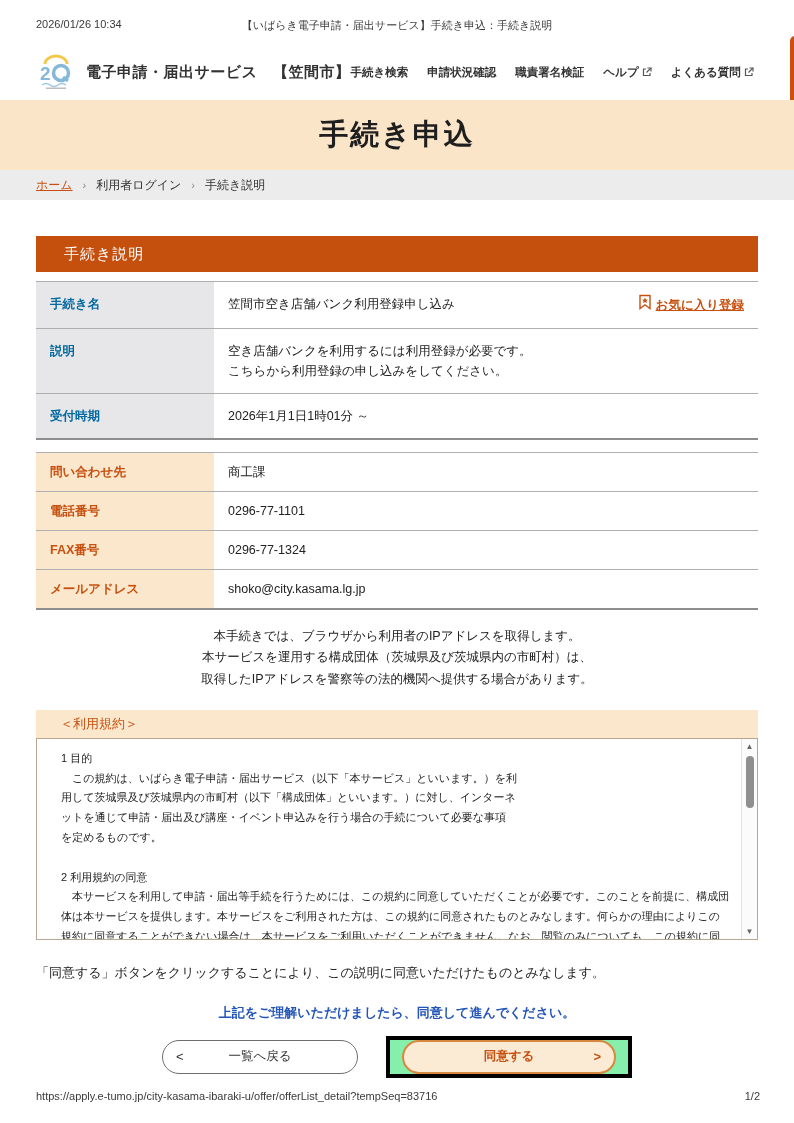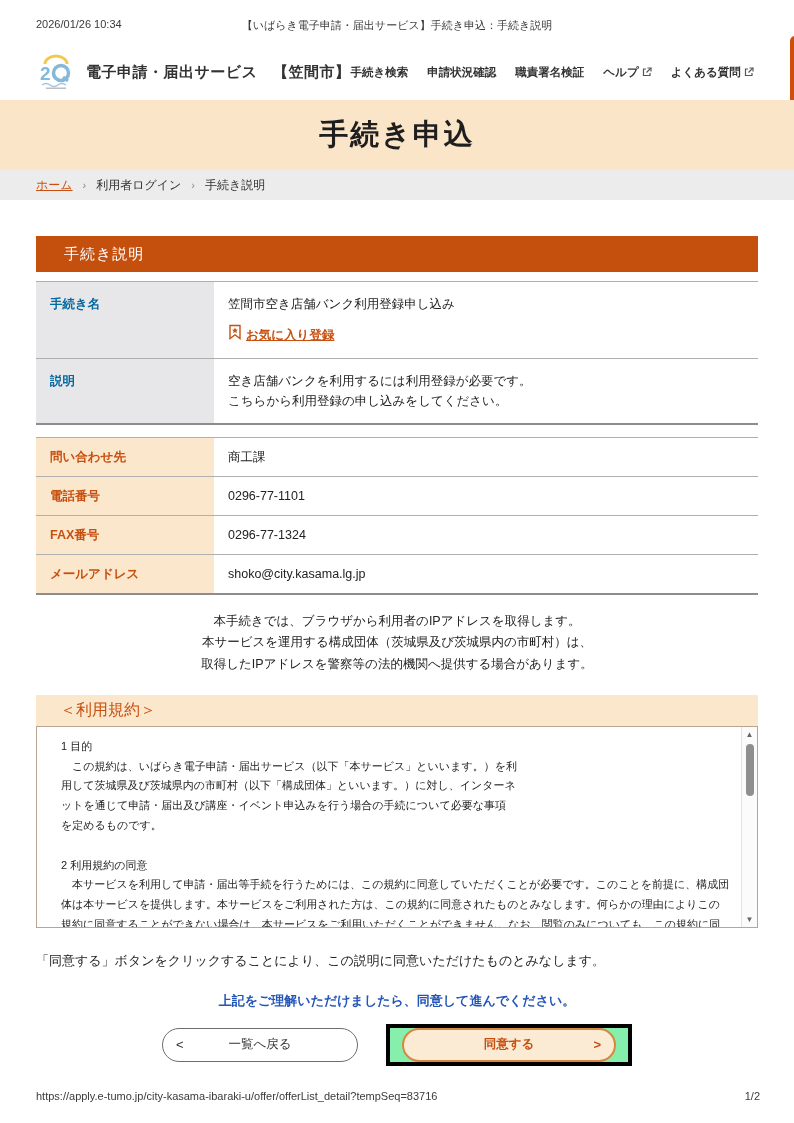--- a/index.html
+++ b/index.html
@@ -43,30 +43,30 @@
                     display:flex; align-items:center; padding-left:28px; letter-spacing:1px; }
 
   table.info { width:100%; border-collapse:collapse; font-size:12.5px; margin-top:9px; }
   table.info td, table.info th { border-top:1px solid #AFAFAF; padding:12px 14px; vertical-align:top; text-align:left; line-height:1.6; }
   table.info tr:last-child td, table.info tr:last-child th { border-bottom:2px solid #8d8d8d; }
   table.info th.lbl { width:178px; background:#E7E7E9; font-weight:bold; color:#0369a1; }
   table.contact { margin-top:12px; }
   table.contact td, table.contact th { padding:9px 14px; }
   table.contact th.lbl { background:#FBE7CC; color:#C75010; }
   .multiline { white-space:pre-line; }
-  .v-flex { display:flex; justify-content:space-between; align-items:flex-start; gap:10px;flex-direction:column; }
+  .v-flex { display:flex; justify-content:space-between; align-items:flex-start; gap:10px; }
   .fav-link { display:flex; align-items:center; gap:4px; color:#C75010; white-space:nowrap;
               text-decoration:none; cursor:pointer; font-size:12.5px; font-weight:bold; }
   .fav-link .fav-label { text-decoration:underline; }
 
   .ip-notice { margin-top:16px; text-align:center; font-size:12.5px; line-height:1.7; white-space:pre-line; color:#222; }
 
   
   .terms { margin-top:20px; }
-  .terms-header { background:#FBE7CC; color:#C75010; font-size:16px; padding:5px 0 5px 24px; }
+  .terms-header { background:#FBE7CC; color:#C75010; font-size:13px; padding:5px 0 5px 24px; }
   .terms-body { position:relative; height:202px; border:1px solid #B7A694; background:#fff; }
   .terms-text { position:absolute; top:0; left:0; right:17px; bottom:0; overflow:hidden;
                 padding:10px 10px 8px 24px; font-size:11px; line-height:1.8; white-space:pre-line; color:#222; }
   .scrollbar { position:absolute; top:0; right:0; bottom:0; width:16px; background:#FBFBFB; border-left:1px solid #E2E2E2; }
   .sb-arrow { position:absolute; left:0; width:100%; height:13px; font-size:8px; color:#666;
               display:flex; align-items:center; justify-content:center; cursor:pointer; }
   .sb-up { top:1px; } .sb-down { bottom:1px; }
   .sb-thumb { position:absolute; top:17px; left:3.5px; width:8px; height:52px; background:#8F8F8F; border-radius:4px; cursor:pointer; }
 
   .agreement-note { margin-top:24px; font-size:13px; color:#222; }
@@ -168,20 +168,24 @@
             <span class="fav-label">お気に入り登録</span>
           </a>
         </div>
       </td>
     </tr>
     <tr>
       <th class="lbl">説明</th>
       <td class="multiline">空き店舗バンクを利用するには利用登録が必要です。
 こちらから利用登録の申し込みをしてください。</td>
     </tr>
+    <tr>
+      <th class="lbl">受付時期</th>
+      <td>2026年1月1日1時01分 ～</td>
+    </tr>
   </tbody>
     </table>
 
   <table class="info contact">
     <tbody>
         <tr>
       <th class="lbl">問い合わせ先</th>
       <td>商工課</td>
     </tr>
     <tr>

